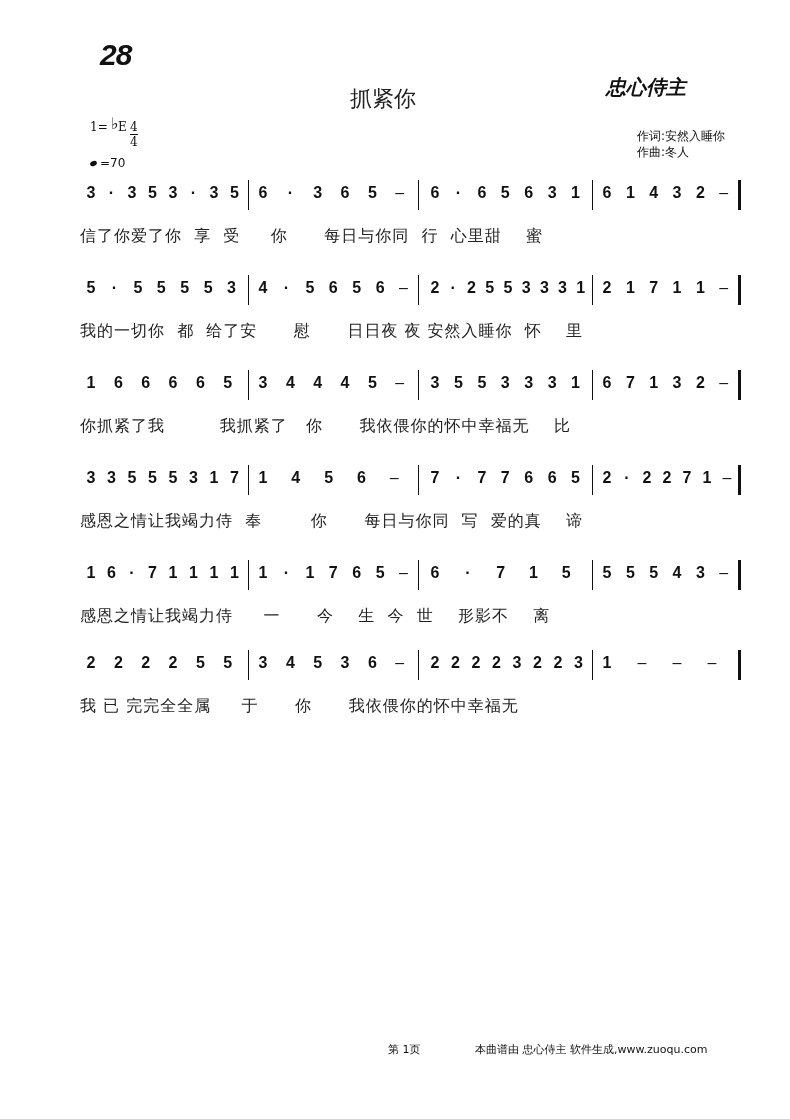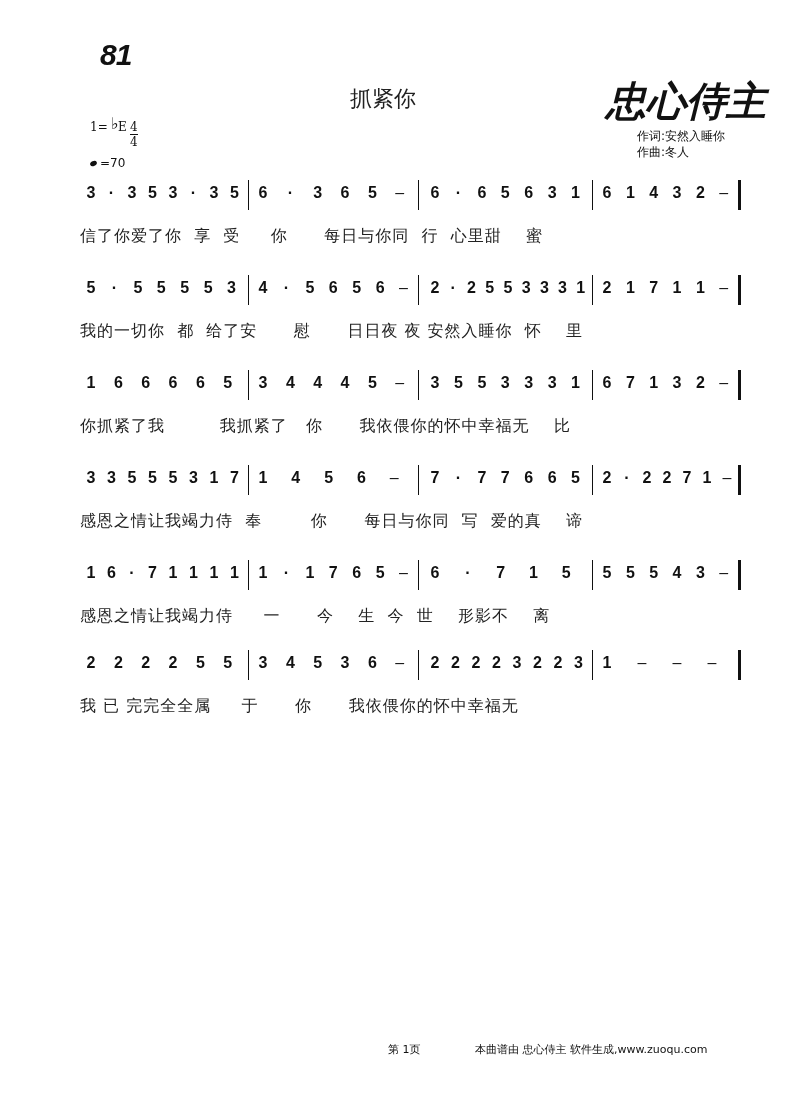--- a/index.html
+++ b/index.html
@@ -2,21 +2,21 @@
 <html><head>
 <meta charset="utf-8">
 <style>
   html, body { margin: 0; padding: 0; background: #ffffff; }
   body { width: 790px; height: 1119px; position: relative; overflow: hidden;
          font-family: "DejaVu Sans", sans-serif; color: #111; }
   .abs { position: absolute; }
   .pageno { left: 100px; top: 38px; font-family: "Liberation Sans", sans-serif;
             font-weight: bold; font-style: italic; font-size: 30px; letter-spacing: -1px; }
   .title { left: 350px; top: 84px; font-size: 22px; font-family: "DejaVu Serif", serif; color: #222; }
-  .subtitle { left: 606px; top: 74px; font-size: 40px; font-weight: bold; font-style: italic;
+  .subtitle { left: 606px; top: 74px; font-size: 20px; font-weight: bold; font-style: italic;
               font-family: "DejaVu Serif", serif; }
   .credits { left: 637px; top: 128px; font-size: 12px; line-height: 16px; }
   .key { left: 90px; top: 120px; font-size: 12px; font-family: "DejaVu Serif", serif; }
   .key .flat { position:absolute; left: 21px; top: -6px; font-size: 16px; }
   .key .frac { position:absolute; left: 40px; top: 0px; display:inline-block; text-align:center; line-height: 14px; font-size: 12px; }
   .key .frac span { display:block; }
   .key .frac .top { border-bottom: 1px solid #111; }
   .tempo { left: 90px; top: 156px; font-size: 12px; }
   .tempo .dot { display:inline-block; width: 7px; height: 5px; background:#111; border-radius: 50%; transform: rotate(-25deg); margin-right: 3px; vertical-align: middle; }
 
@@ -29,21 +29,21 @@
   .lyrics { position: absolute; top: 46px; left: 0; font-size: 16px; font-family: "DejaVu Sans", sans-serif; color: #222; white-space: pre; letter-spacing: 1px; }
 
   .footer { left: 388px; top: 1042px; font-size: 11px; }
   .gen { left: 475px; top: 1042px; font-size: 11px; }
   .wm { left: 655px; top: 1141px; font-size: 11px; color: #555; }
   .wm b { color: #d98b1a; font-weight: normal; }
 </style>
 </head>
 <body>
 
-<div class="abs pageno">81</div>
+<div class="abs pageno">28</div>
 <div class="abs title">抓紧你</div>
 <div class="abs subtitle">忠心侍主</div>
 <div class="abs credits">
   <div>作词:安然入睡你</div>
   <div>作曲:冬人</div>
 </div>
 <div class="abs key">
   <span>1=</span>
   <span class="flat">♭</span>
   <span style="position:absolute;left:28px;top:0">E</span>

